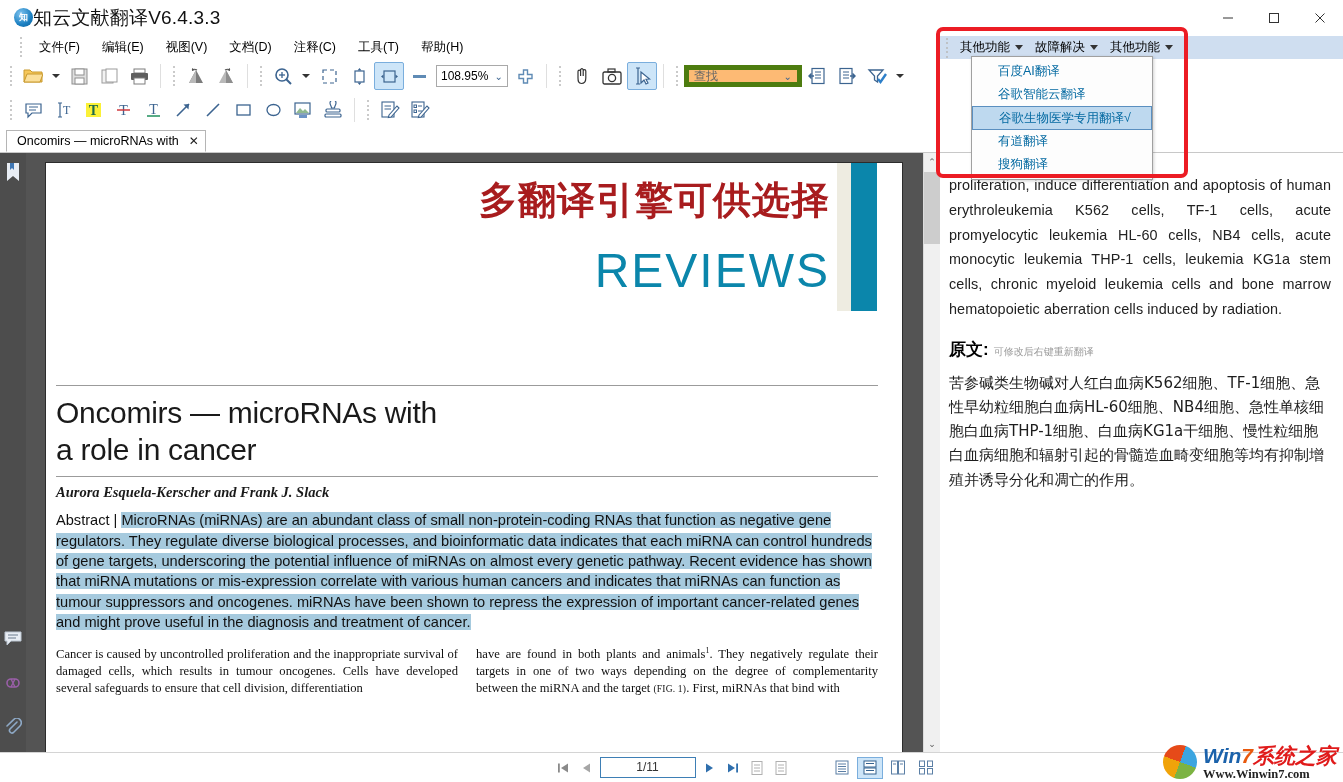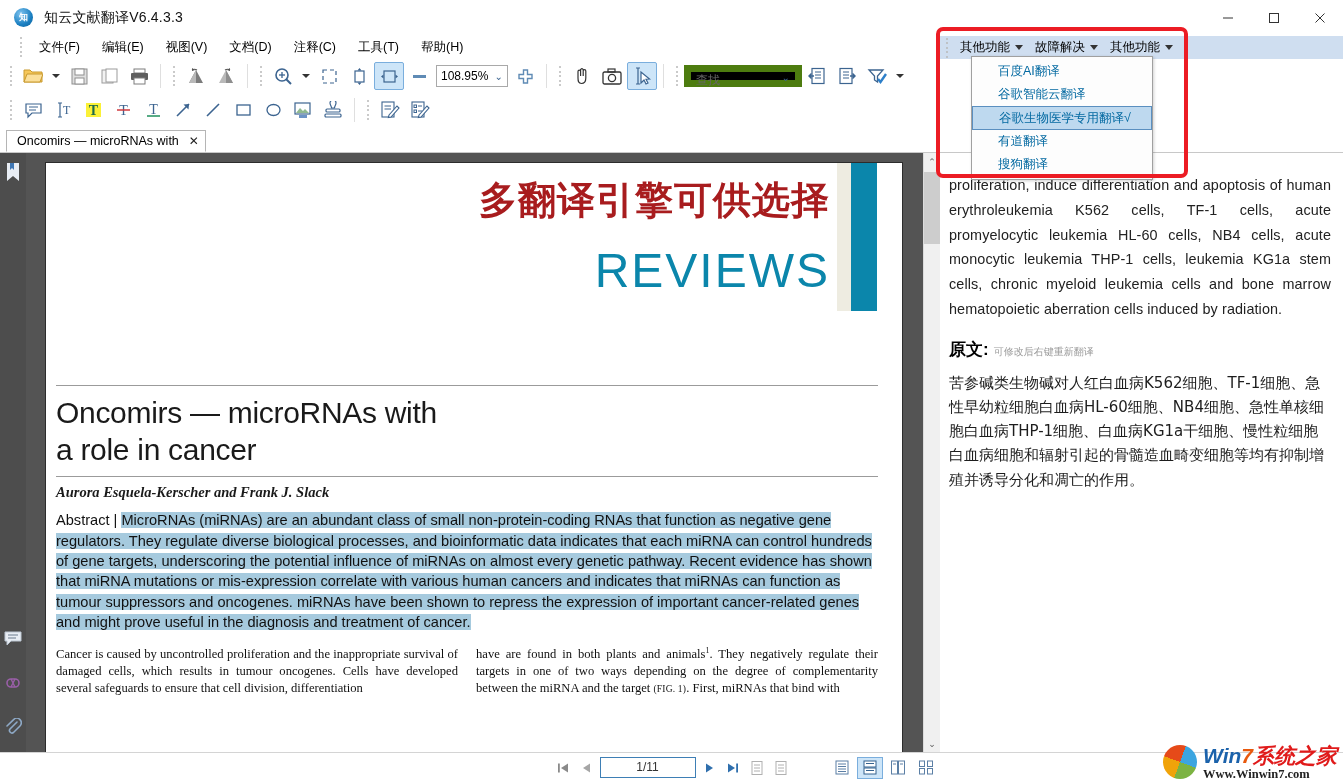--- a/index.html
+++ b/index.html
@@ -17,21 +17,21 @@
   .titlebar {
     height:35px; background:#ffffff; display:flex; align-items:center;
     border-bottom:0px solid #d8d8d8; flex:0 0 35px; position:relative;
   }
   .app-logo {
     width:19px; height:19px; border-radius:50%;
     background:radial-gradient(circle at 35% 30%, #7ec3ef 0%, #1a7fc1 60%, #0d5e96 100%);
     margin-left:14px; color:#fff; font-size:9px; line-height:19px; text-align:center;
     font-weight:bold;
   }
-  .app-title { margin-left:11px; font-size:14px; color:#111; letter-spacing:0.2px;}
+  .app-title { font-size:19px; color:#111; letter-spacing:0.2px;}
   .winctl { position:absolute; right:0; top:0; height:35px; display:flex; }
   .winbtn { width:46px; height:35px; display:flex; align-items:center; justify-content:center; color:#333;}
 
   
   .menubar {
     height:24px; flex:0 0 24px; background:#ffffff; display:flex; align-items:center;
     padding-left:14px; position:relative;
   }
   .menuitem { font-size:12.5px; padding:2px 11px; color:#000; }
 
@@ -44,22 +44,22 @@
   .sep { width:1px; height:24px; background:#dfdfdf; margin:0 6px; }
   .tbtn { width:30px; height:28px; display:flex; align-items:center; justify-content:center;
           border:1px solid transparent; border-radius:2px; }
   .tbtn.active { background:#cde5f8; border:1px solid #7aaedd; }
   .tbtn.small { width:16px; }
   .caret { width:0;height:0;border-left:4px solid transparent;border-right:4px solid transparent;
            border-top:4px solid #4a6f95; }
   .zoombox { width:72px; height:22px; border:1px solid #a9a9a9; background:#fff;
              display:flex; align-items:center; justify-content:space-between; padding:0 4px;
              font-size:12px; margin:0 2px; }
-  .findbox { width:118px; height:22px; border:7px solid #4d7c0f; background:#000000;
-             display:flex; align-items:flex-start; justify-content:space-between; padding:0 5px;
+  .findbox { width:118px; height:22px; border:5px solid #4d7c0f; background:#fdba74;
+             display:flex; align-items:center; justify-content:space-between; padding:0 5px;
              font-size:12px; color:#666; }
   .chev { color:#3c6490; font-size:10px; }
   svg { display:block; }
 
   
   .rightbar {
     position:absolute; left:940px; top:36px; width:410px; height:23px;
     background:#cfdef0; display:flex; align-items:center; z-index:40;
   }
   .rmenu { font-size:12.5px; padding:1px 6px; display:flex; align-items:center; gap:5px; color:#000;}

